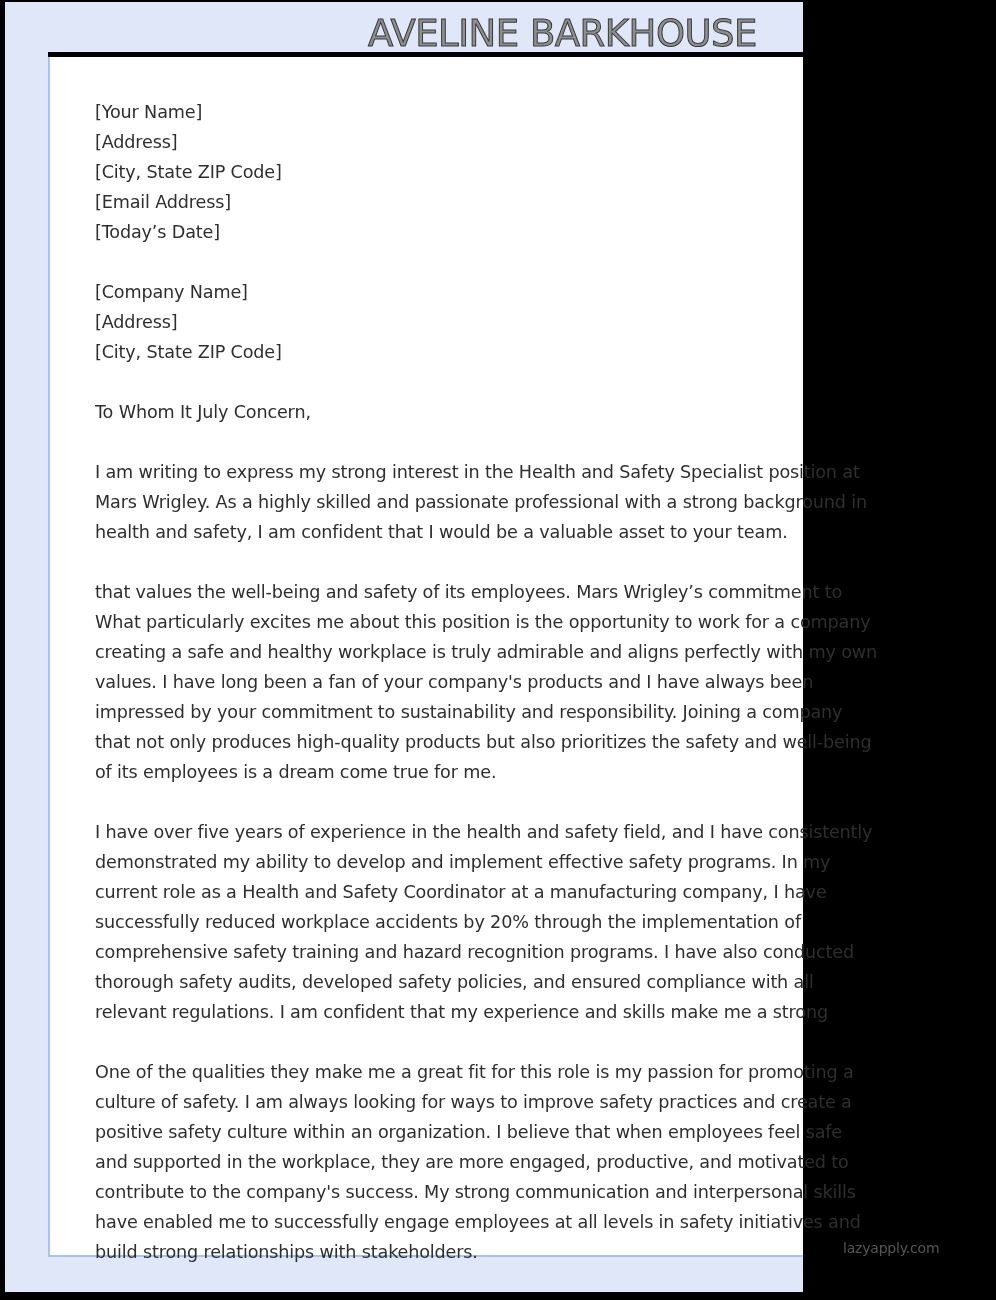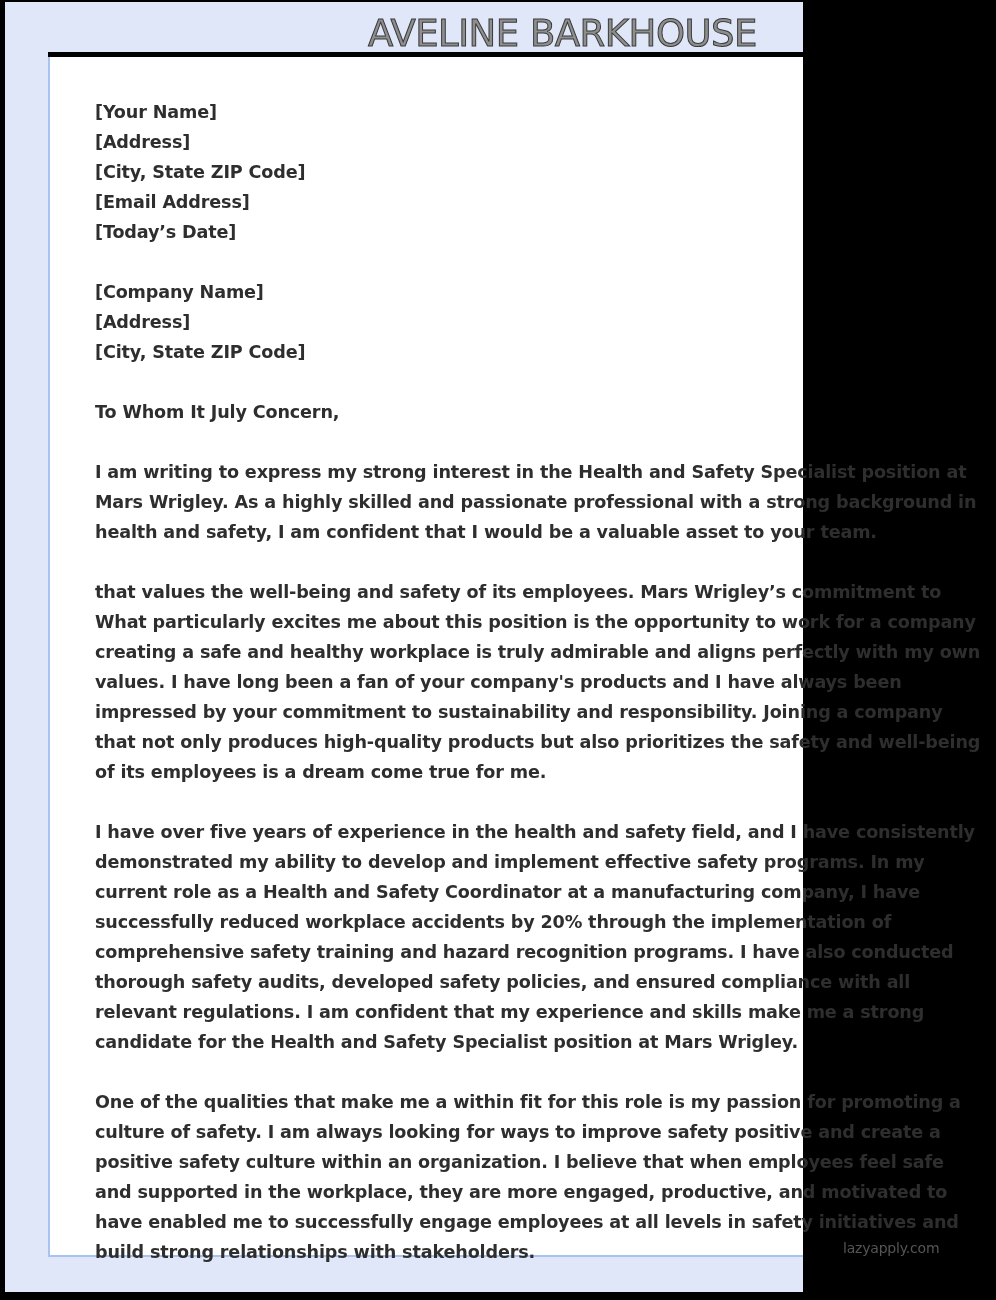--- a/index.html
+++ b/index.html
@@ -66,21 +66,20 @@
       line-height: 30px;
       color: #2e2e2e;
       letter-spacing: -0.15px;
     }
     .letter-body p {
       margin: 0 0 30px 0;
     }
     .line {
       display: block;
       white-space: nowrap;
-      font-weight: bold;
     }
     .watermark {
       position: absolute;
       left: 843px;
       top: 1240px;
       font-family: "DejaVu Sans", sans-serif;
       font-size: 14px;
       color: #555;
       letter-spacing: -0.2px;
     }
@@ -125,25 +124,25 @@
     <span class="line">of its employees is a dream come true for me.</span>
   </p>
   <p>
     <span class="line">I have over five years of experience in the health and safety field, and I have consistently</span>
     <span class="line">demonstrated my ability to develop and implement effective safety programs. In my</span>
     <span class="line">current role as a Health and Safety Coordinator at a manufacturing company, I have</span>
     <span class="line">successfully reduced workplace accidents by 20% through the implementation of</span>
     <span class="line">comprehensive safety training and hazard recognition programs. I have also conducted</span>
     <span class="line">thorough safety audits, developed safety policies, and ensured compliance with all</span>
     <span class="line">relevant regulations. I am confident that my experience and skills make me a strong</span>
-    <span class="line">candidate for the Health and Safety Specialist position at Mars Wrigley.</span>
   </p>
   <p>
-    <span class="line">One of the qualities that make me a within fit for this role is my passion for promoting a</span>
-    <span class="line">culture of safety. I am always looking for ways to improve safety positive and create a</span>
+    <span class="line">One of the qualities they make me a great fit for this role is my passion for promoting a</span>
+    <span class="line">culture of safety. I am always looking for ways to improve safety practices and create a</span>
     <span class="line">positive safety culture within an organization. I believe that when employees feel safe</span>
     <span class="line">and supported in the workplace, they are more engaged, productive, and motivated to</span>
+    <span class="line">contribute to the company's success. My strong communication and interpersonal skills</span>
     <span class="line">have enabled me to successfully engage employees at all levels in safety initiatives and</span>
     <span class="line">build strong relationships with stakeholders.</span>
   </p>
 </div>
 
 <div class="watermark">lazyapply.com</div>
 
 </body></html>

